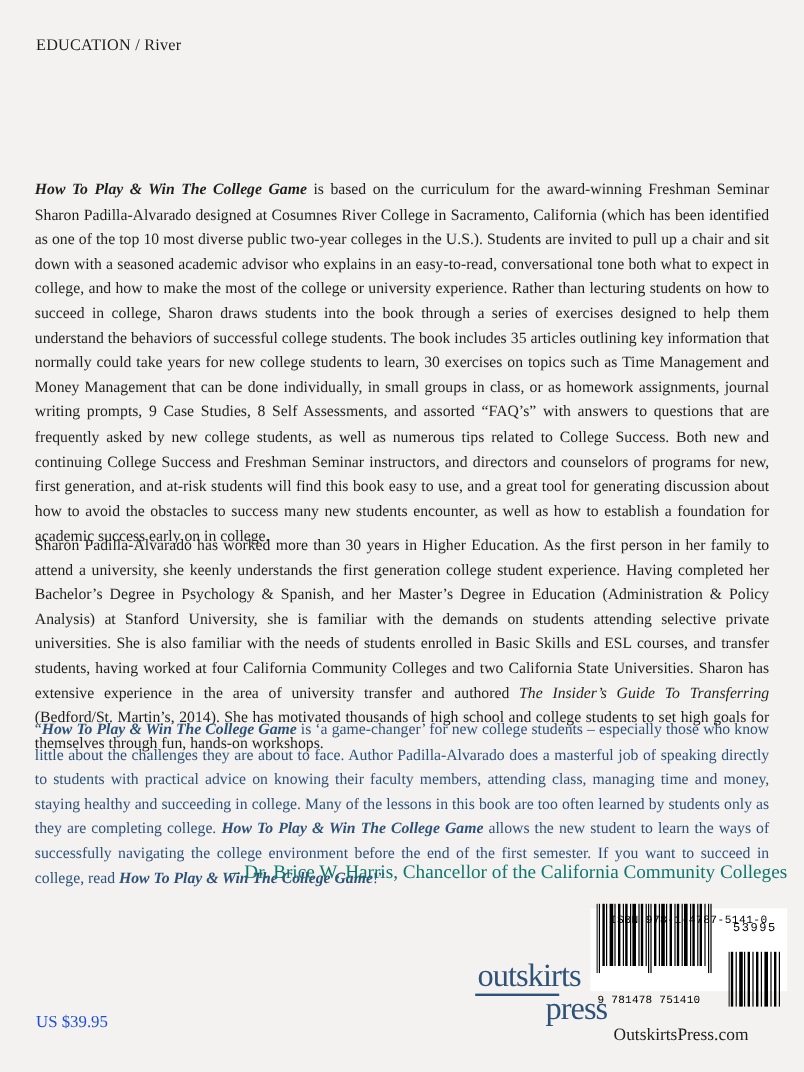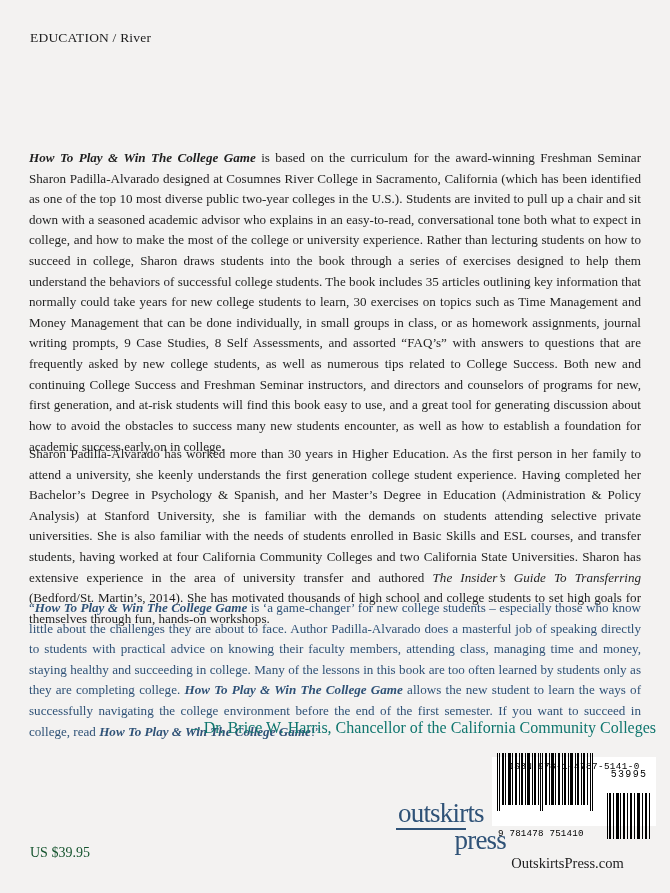--- a/index.html
+++ b/index.html
@@ -92,21 +92,21 @@
     line-height: 1.5;
     color: #0f766e;
   }
 
   
   .price {
     position: absolute;
     left: 30px;
     top: 845px;
     font-size: 14px;
-    color: #14532d;
+    color: #1d4ed8;
   }
 
   
   .logo {
     position: absolute;
     left: 396px;
     top: 800px;
     width: 112px;
     color: #2f5277;
     line-height: 1;

